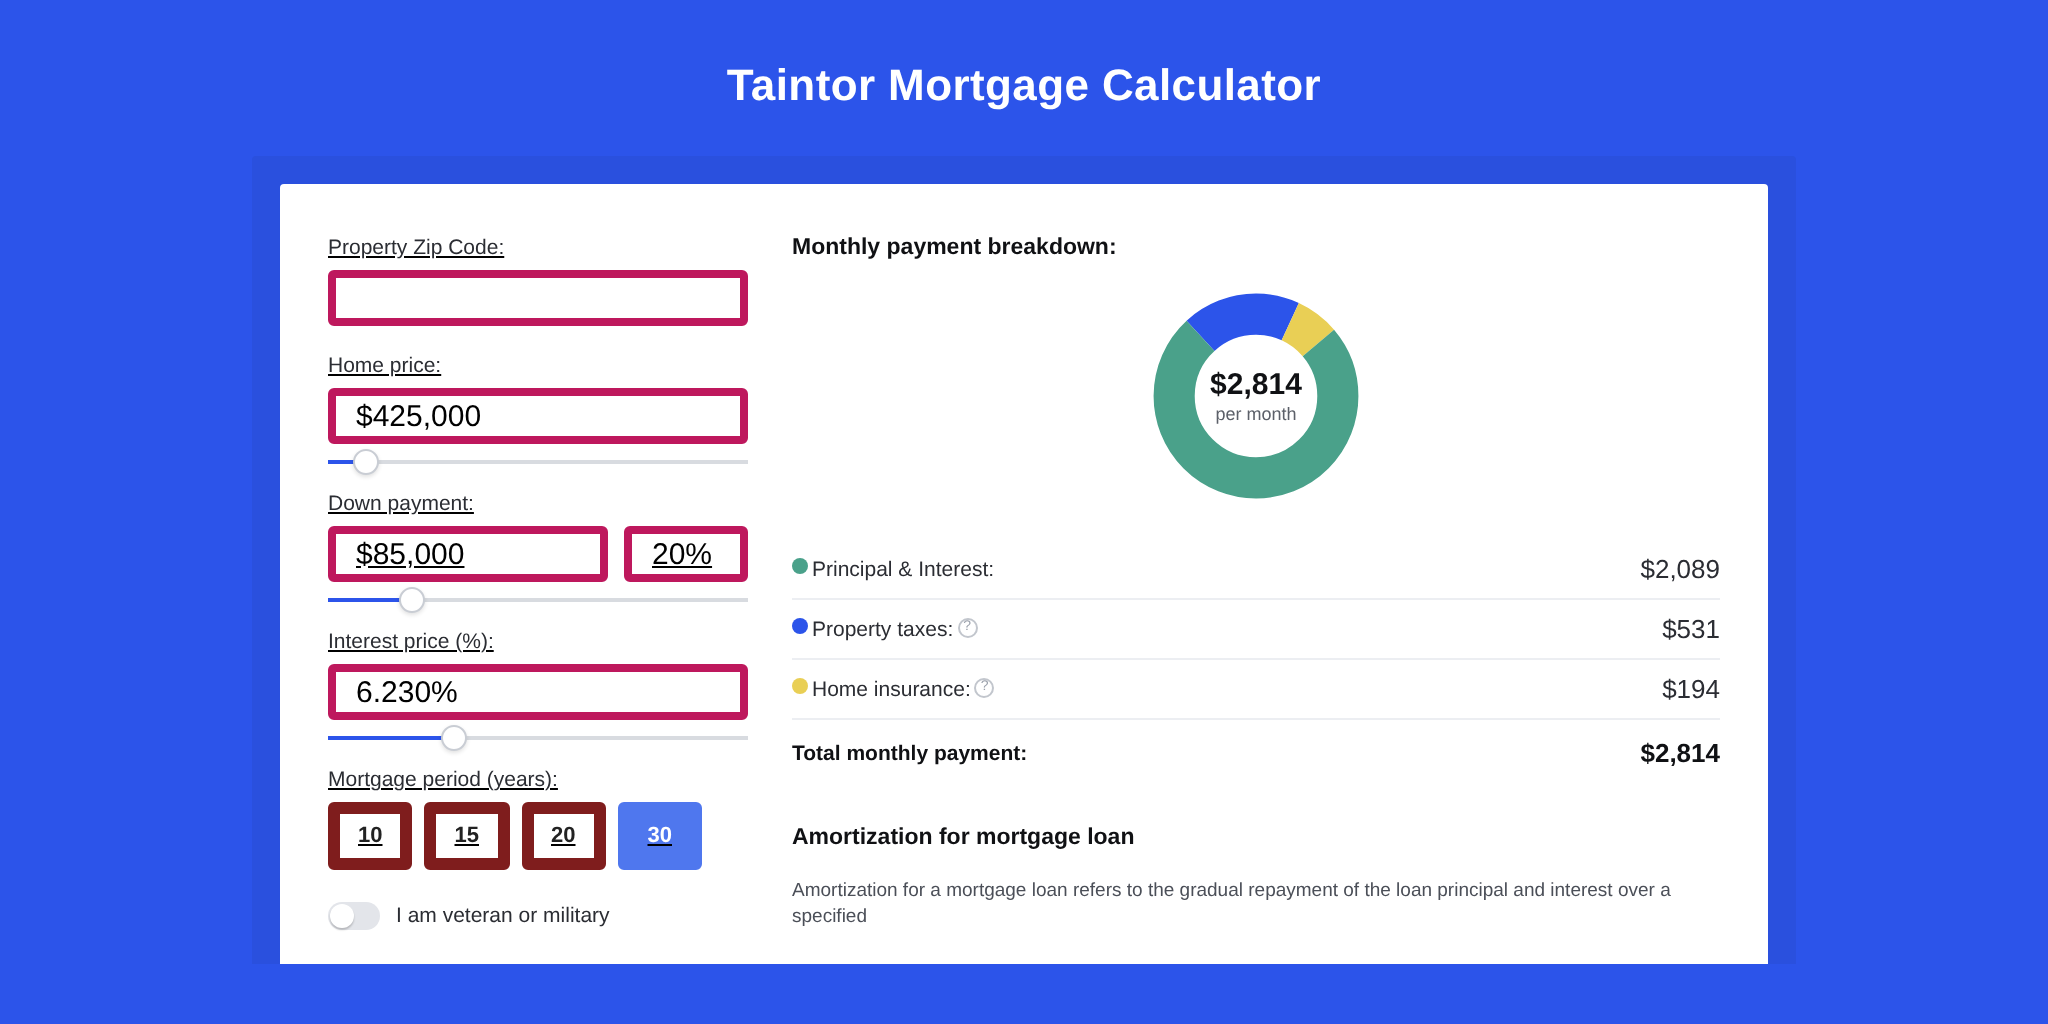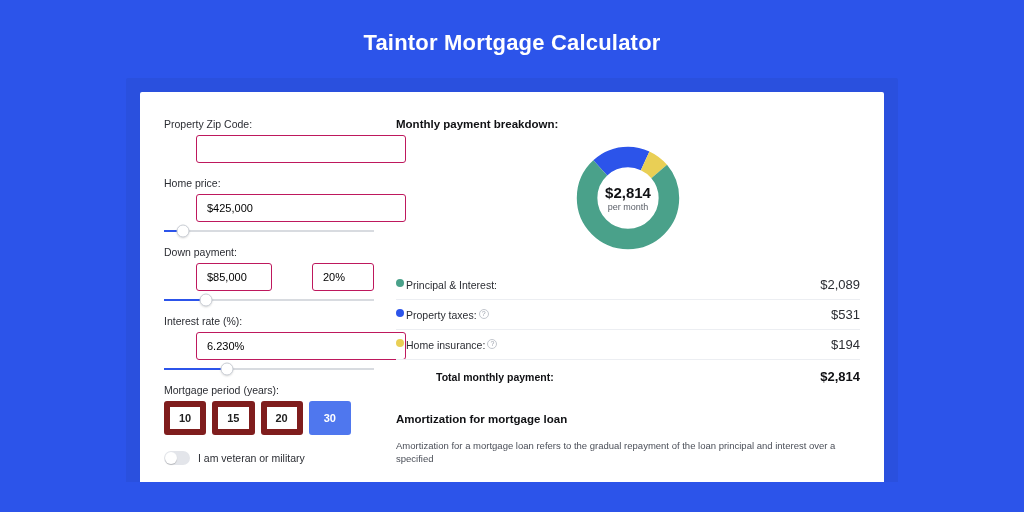--- a/index.html
+++ b/index.html
@@ -5,22 +5,22 @@
   * { box-sizing: border-box; margin: 0; padding: 0; }
   html, body { width: 1024px; height: 512px; overflow: hidden; font-family: -apple-system, BlinkMacSystemFont, "Segoe UI", Arial, sans-serif; }
   body { background: #2c54ea; }
   .hero-title { color: #fff; font-weight: 700; font-size: 22px; text-align: center; padding: 30px 0 22px; letter-spacing: 0.2px; }
   .stage { width: 772px; margin: 0 auto; background: #2a50de; padding: 14px 14px 0 14px; border-radius: 2px 2px 0 0; }
   .card { background: #fff; border-radius: 2px 2px 0 0; padding: 26px 24px 0 24px; display: flex; gap: 22px; height: 390px; overflow: hidden; }
   .col-left { width: 210px; flex: none; }
   .col-right { flex: 1; min-width: 0; }
 
   .field-label { font-size: 10.5px; color: #2b2d33; margin-bottom: 5px; display: block; }
-  .text-input { width: 100%; border: 1px solid #be185d; border-radius: 3px; height: 28px; font-size: 11px; padding: 0 10px; background: #fff; margin-left: 32px; }
-  .field-block { margin-bottom: 14px; }
+  .text-input { width: 100%; border: 4px solid #be185d; border-radius: 3px; height: 28px; font-size: 15px; padding: 0 10px; background: #fff; }
+  .field-block { margin-bottom: 14px; text-decoration: underline; }
 
   .slider-track { position: relative; height: 2px; background: #d8dbe0; margin: 8px 0 0 0; }
   .slider-fill { position: absolute; left: 0; top: 0; height: 2px; background: #2c54ea; }
   .slider-thumb { position: absolute; top: 50%; width: 13px; height: 13px; background: #fff; border: 1px solid #c9cdd4; border-radius: 50%; transform: translate(-50%, -50%); box-shadow: 0 1px 2px rgba(0,0,0,0.12); }
 
   .dp-row { display: flex; gap: 8px; }
   .dp-row .text-input:first-child { flex: 1; }
   .dp-row .text-input:last-child { width: 62px; }
 
   .period-row { display: flex; gap: 6px; }
@@ -43,21 +43,21 @@
 
   .legend-row { display: flex; align-items: center; justify-content: space-between; padding: 7px 0; border-bottom: 1px solid #eceef2; }
   .legend-left { display: flex; align-items: flex-start; gap: 2px; }
   .dot { width: 8px; height: 8px; border-radius: 50%; flex: none; }
   .dot.green { background: #4aa18a; }
   .dot.blue  { background: #2c54ea; }
   .dot.yellow{ background: #e9cf55; }
   .legend-label { font-size: 10.5px; color: #2b2d33; }
   .info-icon { width: 10px; height: 10px; border: 1px solid #c2c6cd; border-radius: 50%; display: inline-flex; align-items: center; justify-content: center; font-size: 7px; color: #9aa0ab; line-height: 1; }
   .legend-value { font-size: 13px; color: #2b2d33; }
-  .total-row .legend-label, .total-row .legend-value { font-weight: 700; color: #101114; margin-left: 40px; }
+  .total-row .legend-label, .total-row .legend-value { font-weight: 700; color: #101114; }
   .total-row { border-bottom: none; padding-top: 9px; }
 
   .amort { margin-top: 22px; }
   .amort-body { font-size: 9.5px; color: #4b4f58; margin-top: 10px; line-height: 1.4; }
 </style>
 </head>
 <body>
 
 <div class="hero-title">Taintor Mortgage Calculator</div>
 
@@ -86,21 +86,21 @@
           <input class="text-input" value="$85,000" style="">
           <input class="text-input" value="20%" style="">
         </div>
         <div class="slider-track">
           <div class="slider-fill" id="down-fill" style="width: 20%;"></div>
           <div class="slider-thumb" id="down-thumb" style="left: 20%;"></div>
         </div>
       </div>
 
       <div class="field-block">
-        <label class="field-label">Interest rate (%):</label>
+        <label class="field-label">Interest price (%):</label>
         <input class="text-input" value="6.230%" style="">
         <div class="slider-track">
           <div class="slider-fill" id="rate-fill" style="width: 30%;"></div>
           <div class="slider-thumb" id="rate-thumb" style="left: 30%;"></div>
         </div>
       </div>
 
       <div class="field-block" style="margin-bottom:6px;">
         <label class="field-label">Mortgage period (years):</label>
         <div class="period-row" id="period-row">

